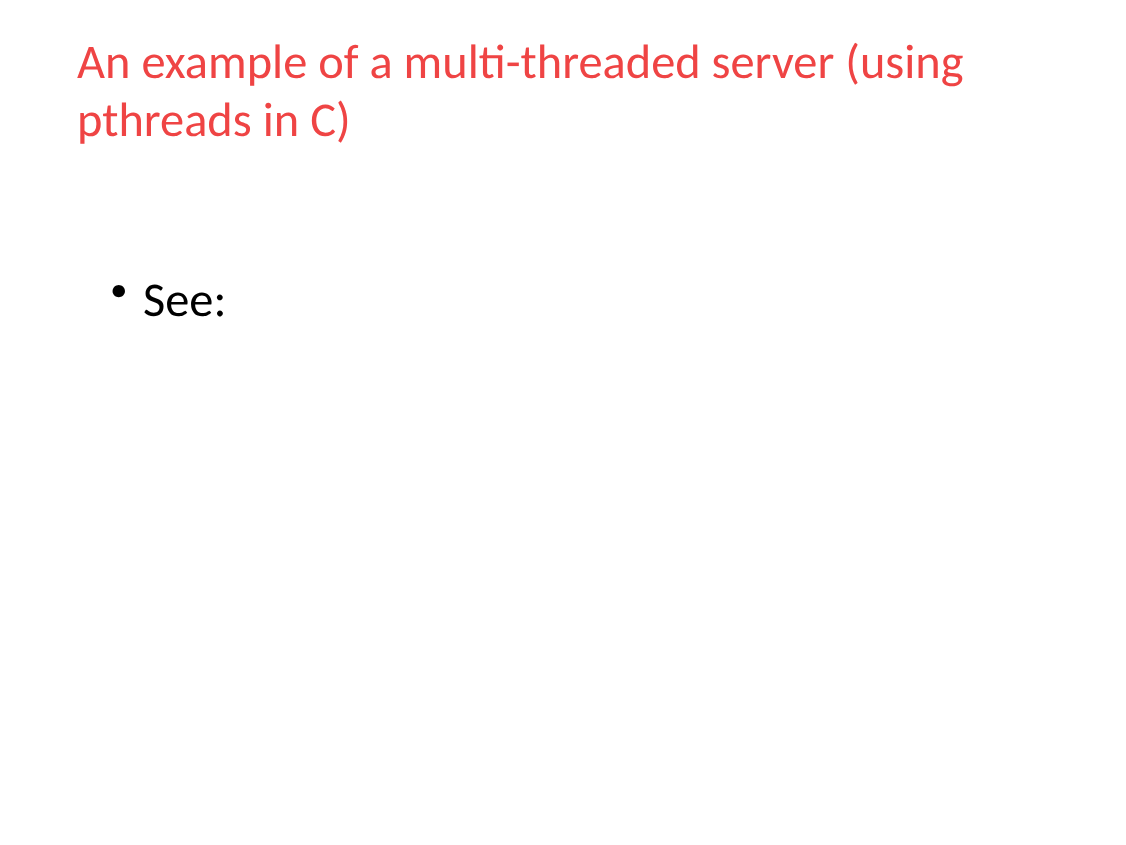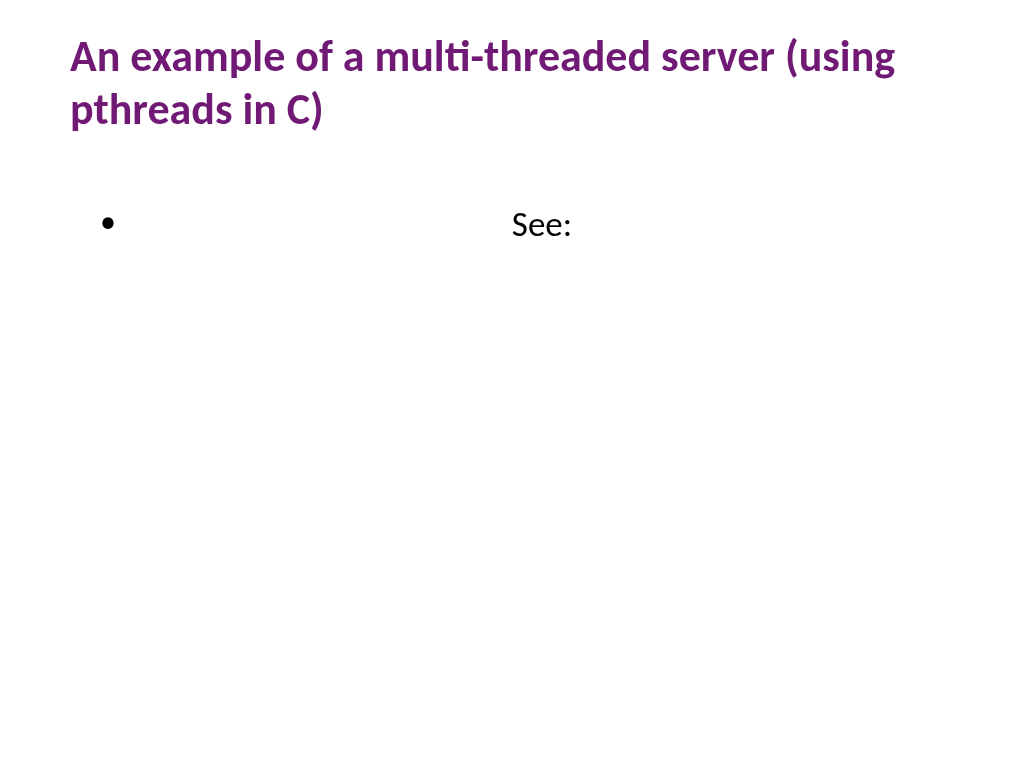--- a/index.html
+++ b/index.html
@@ -9,38 +9,37 @@
     }
     body {
       width: 1024px;
       height: 768px;
       background: #ffffff;
       font-family: Calibri, Arial, sans-serif;
       padding: 30px 70px;
       overflow: hidden;
     }
     .slide-title {
-      color: #701a75;
+      color: #ef4444;
       font-size: 44px;
-      font-weight: 700;
+      font-weight: 400;
       line-height: 1.2;
-      margin-bottom: 64px;
+      margin-bottom: 106px;
     }
     .bullet-list {
       list-style: none;
       padding-left: 30px;
     }
     .bullet-list li {
       position: relative;
-      font-size: 35px;
+      font-size: 44px;
       color: #000000;
       line-height: 1.4;
       margin-bottom: 10px;
       padding-left: 30px;
-      text-align: center;
     }
     .bullet-list li::before {
       content: "•";
       position: absolute;
       left: 0;
       top: 0;
       font-size: 32px;
       color: #000000;
     }
     .hyperlink {

